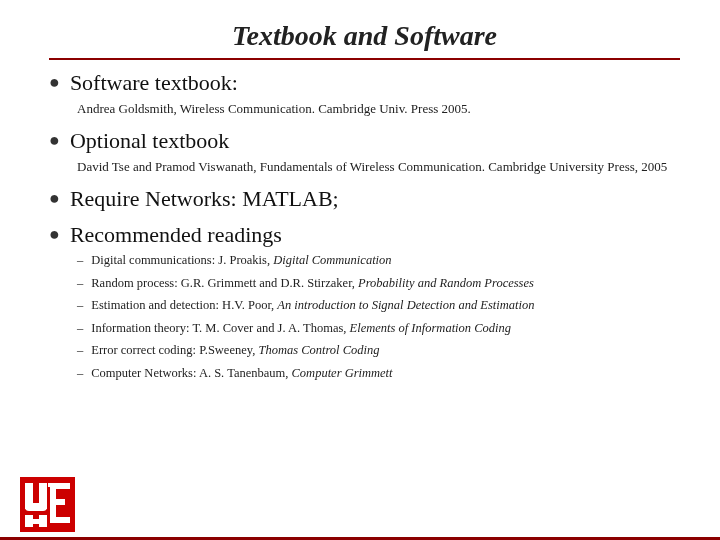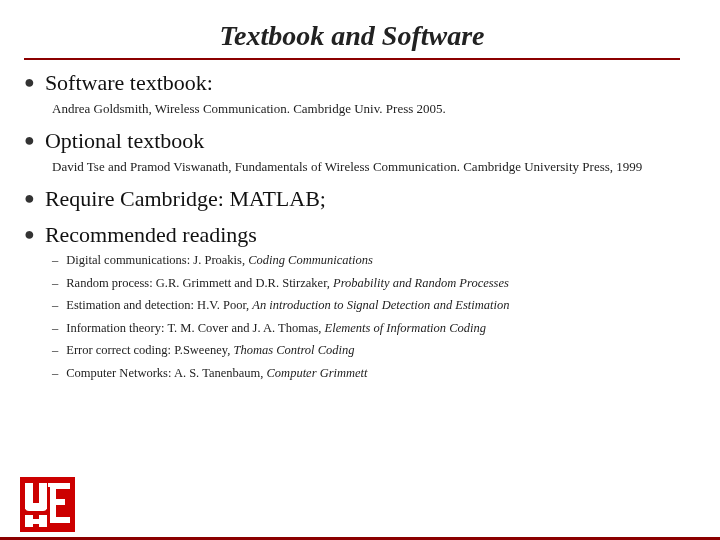--- a/index.html
+++ b/index.html
@@ -9,21 +9,21 @@
       height: 540px;
       background: #ffffff;
       font-family: 'Times New Roman', Times, serif;
       overflow: hidden;
       position: relative;
     }
 
     .slide {
       width: 720px;
       height: 540px;
-      padding: 20px 40px 30px 24px;
+      padding: 20px 40px 30px 49px;
       position: relative;
     }
 
     .title {
       text-align: center;
       font-size: 28px;
       font-style: italic;
       font-weight: bold;
       color: #222;
       margin-bottom: 8px;
@@ -124,37 +124,37 @@
     <div class="bullet-item">
       <span class="bullet-dot">●</span>
       <span class="bullet-text-large">Software textbook:</span>
     </div>
     <div class="sub-text">Andrea Goldsmith, Wireless Communication. Cambridge Univ. Press 2005.</div>
 
     <div class="bullet-item">
       <span class="bullet-dot">●</span>
       <span class="bullet-text-large">Optional textbook</span>
     </div>
-    <div class="sub-text">David Tse and Pramod Viswanath, Fundamentals of Wireless Communication. Cambridge University Press, 1999</div>
-
-    <div class="bullet-item">
-      <span class="bullet-dot">●</span>
-      <span class="bullet-text-large">Require Cambridge: MATLAB;</span>
+    <div class="sub-text">David Tse and Pramod Viswanath, Fundamentals of Wireless Communication. Cambridge University Press, 2005</div>
+
+    <div class="bullet-item">
+      <span class="bullet-dot">●</span>
+      <span class="bullet-text-large">Require Networks: MATLAB;</span>
     </div>
 
     <div class="bullet-item">
       <span class="bullet-dot">●</span>
       <span class="bullet-text-large">Recommended readings</span>
     </div>
 
     <div class="sub-bullet-list">
 
       <div class="sub-bullet-item">
         <span class="sub-bullet-dash">–</span>
-        <span>Digital communications: J. Proakis, <span class="italic">Coding Communications</span></span>
+        <span>Digital communications: J. Proakis, <span class="italic">Digital Communication</span></span>
       </div>
 
       <div class="sub-bullet-item">
         <span class="sub-bullet-dash">–</span>
         <span>Random process: G.R. Grimmett and D.R. Stirzaker, <span class="italic">Probability and Random Processes</span></span>
       </div>
 
       <div class="sub-bullet-item">
         <span class="sub-bullet-dash">–</span>
         <span>Estimation and detection: H.V. Poor, <span class="italic">An introduction to Signal Detection and Estimation</span></span>

